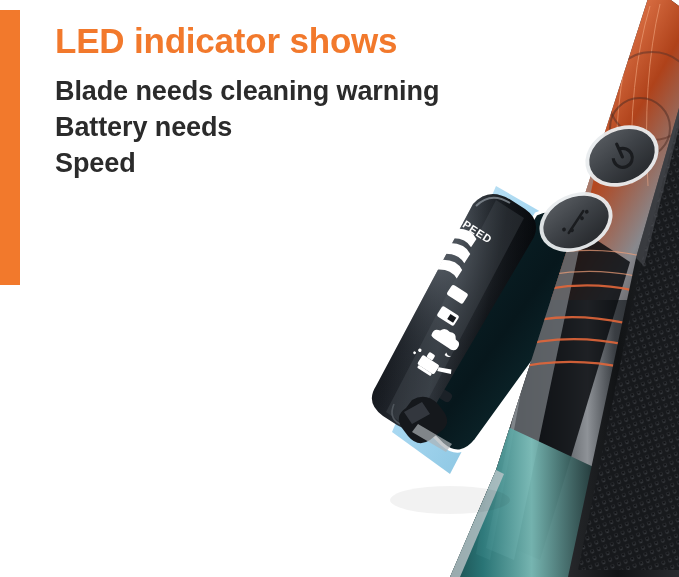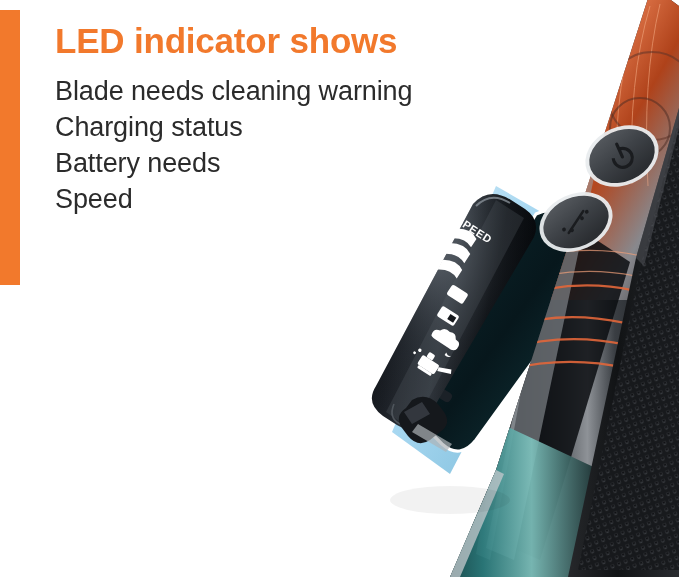--- a/index.html
+++ b/index.html
@@ -19,40 +19,39 @@
   }
   .copy{
     position:absolute;left:55px;top:22px;width:470px;
   }
   .headline{
     font-size:35px;font-weight:bold;color:#F2792C;
     letter-spacing:-0.2px;line-height:1.08;margin:0 0 14px 0;
     white-space:nowrap;
   }
   .bullet{
-    font-size:27px;font-weight:400;color:#2b2b2b;
+    font-size:27px;font-weight:700;color:#2b2b2b;
     line-height:1.33;margin:0;white-space:nowrap;
     letter-spacing:-0.1px;
   }
 
   
   .product{position:absolute;left:300px;top:0;width:379px;height:577px;}
   .product svg{display:block;}
 </style>
 </head>
 <body>
 
 <div id="stage">
 
   <div class="accent-bar"></div>
 
   <div class="copy">
     <h1 class="headline">LED indicator shows</h1>
     <p class="bullet">Blade needs cleaning warning</p>
-    <p class="bullet">Charging status</p>
     <p class="bullet">Battery needs</p>
     <p class="bullet">Speed</p>
   </div>
 
   <div class="product">
     <svg width="379" height="577" viewBox="0 0 379 577" xmlns="http://www.w3.org/2000/svg">
       <defs>
 
         <linearGradient id="bodyOrange" x1="0" y1="0" x2="1" y2="1">
           <stop offset="0%" stop-color="#3a2a22"></stop>

